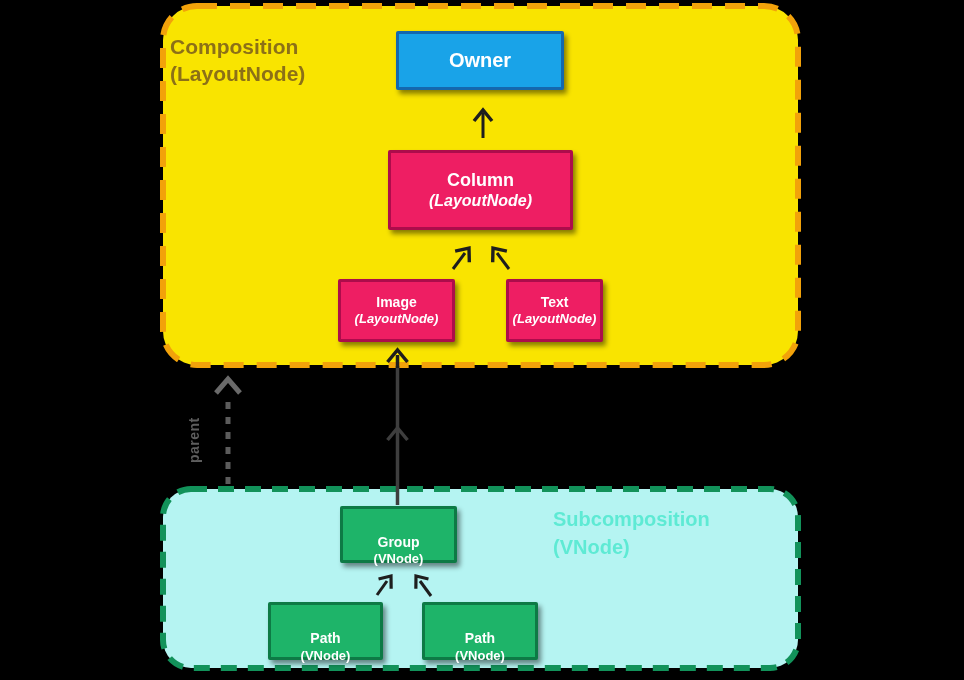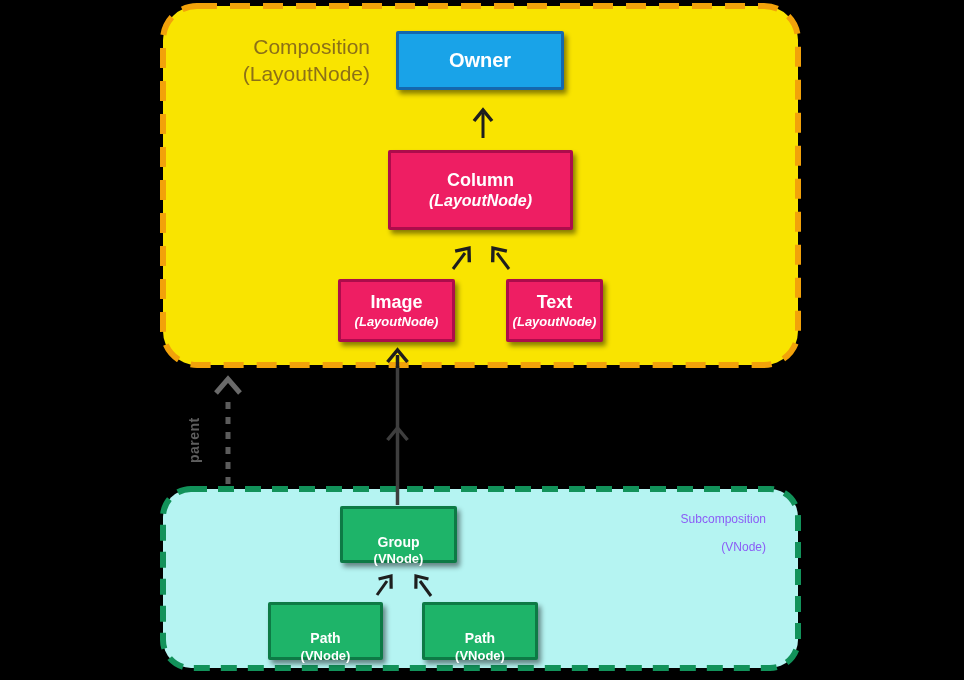--- a/index.html
+++ b/index.html
@@ -34,43 +34,43 @@
   .blue  { background: #19A3E8; border: 3px solid #1468AE; }
   .pink  { background: #EE1E63; border: 3px solid #AD0C4B; }
   .green { background: #1EB469; border: 3px solid #0D7A45; }
 
   .owner  { left: 396px; top: 31px;  width: 168px; height: 59px; font-size: 20px; }
   .column { left: 388px; top: 150px; width: 185px; height: 80px; }
   .column .t { font-size: 18px; }
   .column .s { font-size: 16px; }
   .image  { left: 338px; top: 279px; width: 117px; height: 63px; }
   .textn  { left: 506px; top: 279px; width: 97px; height: 63px; }
-  .image .t, .textn .t { font-size: 18px; }
+  .image .t, .textn .t { font-size: 14px; }
   .image .s, .textn .s { font-size: 13px; }
   .group  { left: 340px; top: 506px; width: 117px; height: 57px; }
   .path1  { left: 268px; top: 602px; width: 115px; height: 58px; }
   .path2  { left: 422px; top: 602px; width: 116px; height: 58px; }
   .group .t, .path1 .t, .path2 .t { font-size: 14px; margin-top: 32px; }
   .group .s, .path1 .s, .path2 .s { font-size: 13px; }
 
   
   .container-label {
     position: absolute;
-    text-align: right;
-    font-weight: normal;
+    text-align: left;
+    font-weight: bold;
   }
   .comp-label {
     left: 170px; top: 33px; width: 200px;
     font-size: 21px; line-height: 27px;
     color: #8C7017;
   }
   .subcomp-label {
-    left: 566px; top: 505px; width: 200px;
-    font-size: 12px; line-height: 28px;
-    color: #8b5cf6;
+    left: 553px; top: 505px; width: 200px;
+    font-size: 20px; line-height: 28px;
+    color: #5eead4;
   }
 
   
   .parent-label {
     position: absolute;
     left: 186px; top: 404px; height: 72px;
     display: flex; align-items: center; justify-content: center;
     writing-mode: vertical-rl;
     transform: rotate(180deg);
     color: #5E5E5E;

